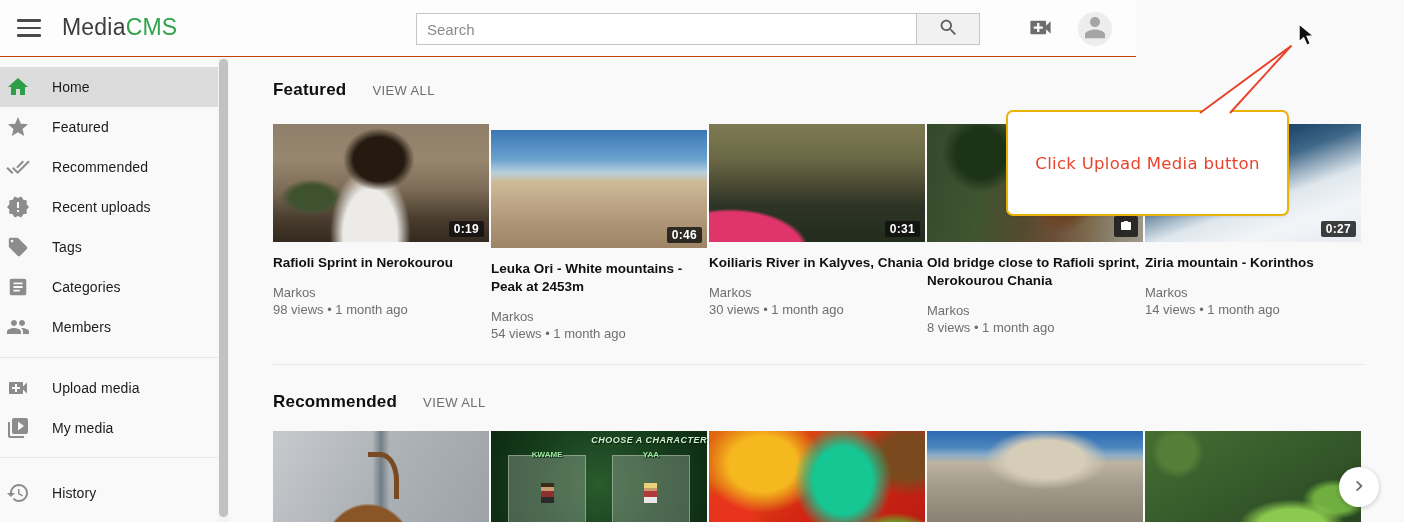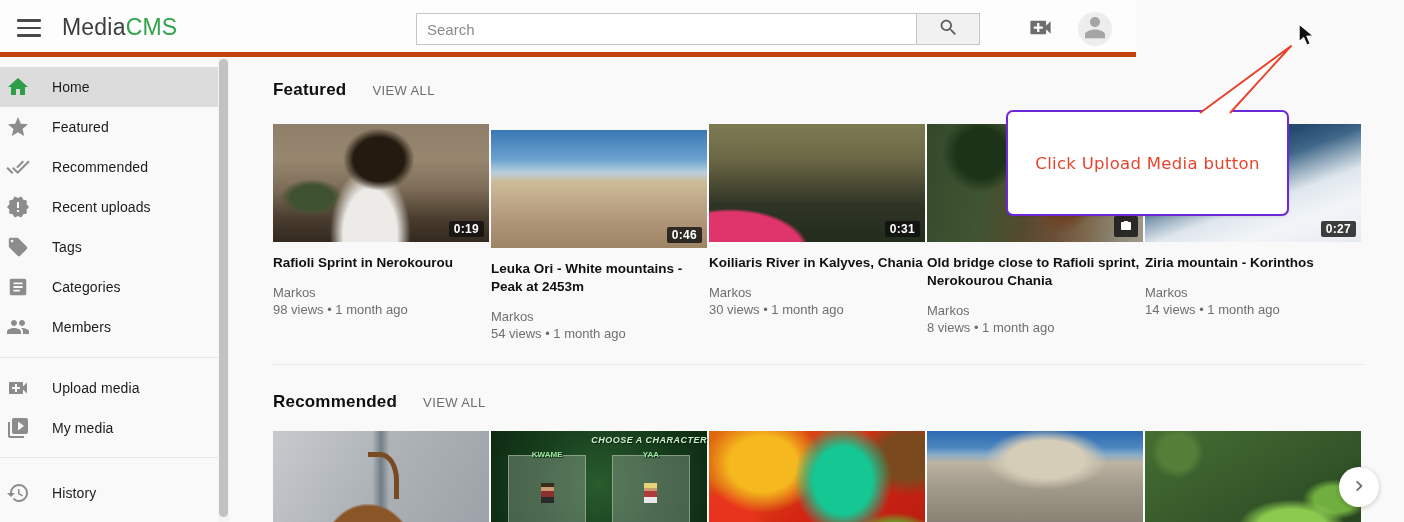--- a/index.html
+++ b/index.html
@@ -1,21 +1,21 @@
 <!DOCTYPE html>
 <html><head>
 <meta charset="utf-8">
 <style>
   * { margin:0; padding:0; box-sizing:border-box; }
   html,body { width:1404px; height:522px; overflow:hidden; }
   body { font-family:"Liberation Sans", sans-serif; background:#f9f9f9; position:relative; }
 
   
   .topbar { position:absolute; left:0; top:0; width:1136px; height:57px; background:#fdfdfd;
-            border-bottom:5px solid #c2410c; z-index:30; }
+            border-bottom:1px solid #c2410c; z-index:30; }
   .menu-btn { position:absolute; left:16px; top:17px; width:26px; height:22px; background:none;
               border:none; cursor:pointer; display:flex; flex-direction:column; justify-content:space-between; padding:2px 1px; }
   .menu-btn span { display:block; height:2.6px; background:#4a4a4a; border-radius:1px; }
   .logo { position:absolute; left:62px; top:14px; font-size:23px; letter-spacing:.2px; color:#3d3d3d;
           text-decoration:none; cursor:pointer; font-weight:400; }
   .logo .green { color:#2fa24a; }
   .searchwrap { position:absolute; left:416px; top:13px; display:flex; height:32px; }
   .search-input { width:500px; height:32px; border:1px solid #c6c6c6; border-right:none; background:#fff;
                   padding:0 10px; font-size:15px; color:#333; font-family:"Liberation Sans",sans-serif; }
   .search-input::placeholder { color:#8a8a8a; }
@@ -109,21 +109,21 @@
       radial-gradient(ellipse 85px 42px at 55% 24%, #d6cdb8 0 45%, rgba(214,205,184,0) 72%),
       linear-gradient(180deg,#2d6ab2 0%,#4d87bf 14%,#87abc8 20%,#bdb4a2 27%,#a49c8d 45%,#938b7c 65%,#847c6e 85%,#786f62 100%); }
   .t-r4 { background:
       radial-gradient(ellipse 74px 36px at 68% 80%, #8cc94f 0 45%, rgba(140,201,79,0) 72%),
       radial-gradient(ellipse 42px 26px at 88% 58%, #6fae3f 0 50%, rgba(111,174,63,0) 78%),
       radial-gradient(circle 32px at 15% 18%, #557f38 0 55%, rgba(85,127,56,0) 82%),
       linear-gradient(150deg,#466f33 0%,#35582a 50%,#24401d 100%); }
 
   
   .callout { position:absolute; left:1006px; top:110px; width:283px; height:106px; background:#fff;
-             border:2px solid #6d28d9; border-radius:7px; z-index:50; display:flex; align-items:center;
+             border:2px solid #eab308; border-radius:7px; z-index:50; display:flex; align-items:center;
              justify-content:center; box-shadow:0 1px 3px rgba(0,0,0,.08); }
   .callout span { font-family:"DejaVu Sans", sans-serif; font-size:16.5px; color:#e8432d; letter-spacing:.3px; }
   .pointer-svg { position:absolute; left:1190px; top:40px; z-index:51; }
   .cursor-svg { position:absolute; left:1297px; top:23px; z-index:60; }
   .next-btn { position:absolute; left:1339px; top:467px; width:40px; height:40px; border-radius:50%;
               background:#fff; border:none; cursor:pointer; z-index:40;
               box-shadow:0 1px 5px rgba(0,0,0,.22); display:flex; align-items:center; justify-content:center; }
 </style>
 </head>
 <body>

